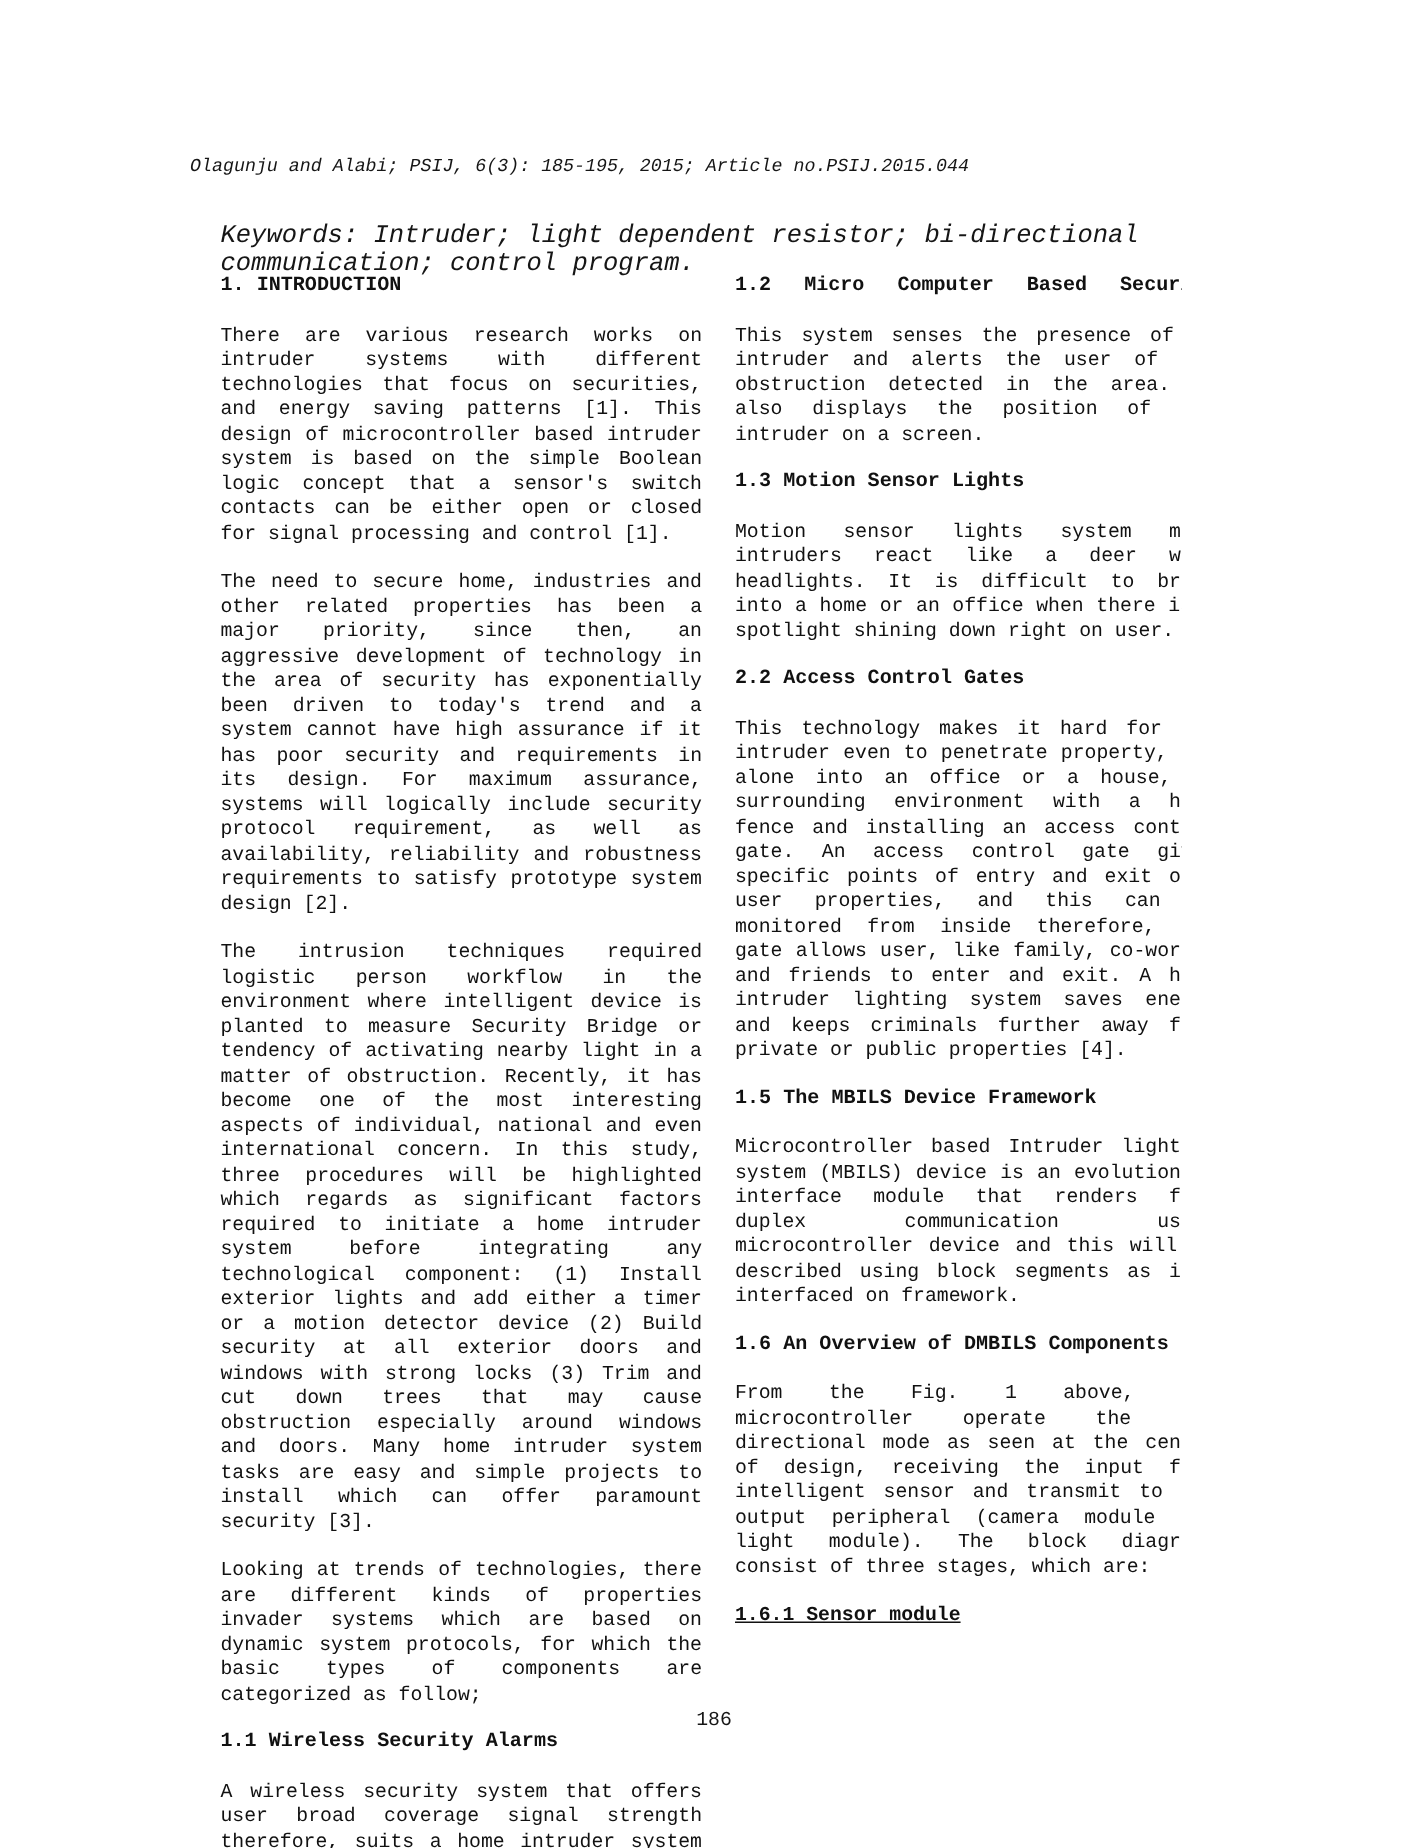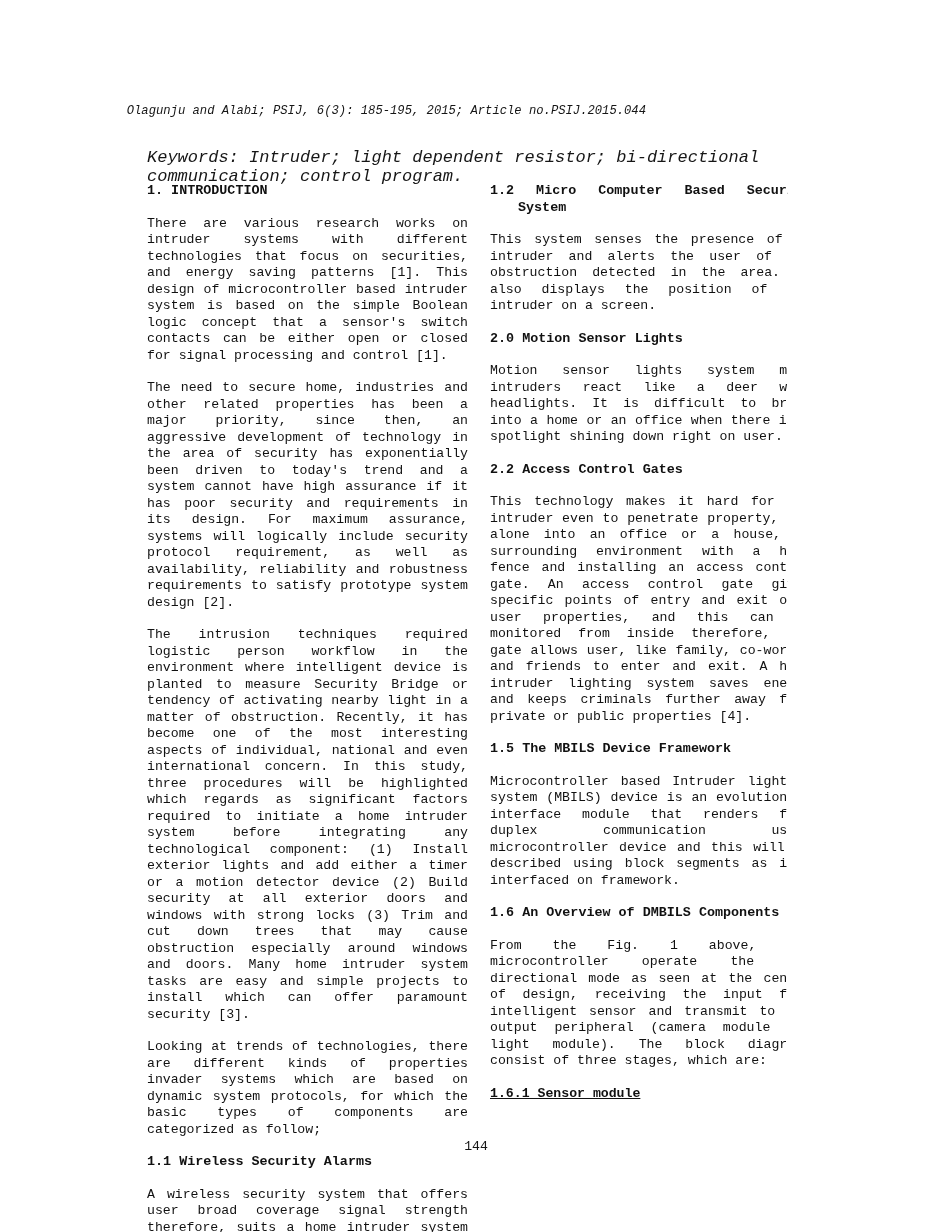--- a/index.html
+++ b/index.html
@@ -104,36 +104,35 @@
       <p>The need to secure home, industries and other related properties has been a major priority, since then, an aggressive development of technology in the area of security has exponentially been driven to today's trend and a system cannot have high assurance if it has poor security and requirements in its design. For maximum assurance, systems will logically include security protocol requirement, as well as availability, reliability and robustness requirements to satisfy prototype system design [2].</p>
       <p>The intrusion techniques required logistic person workflow in the environment where intelligent device is planted to measure Security Bridge or tendency of activating nearby light in a matter of obstruction. Recently, it has become one of the most interesting aspects of individual, national and even international concern. In this study, three procedures will be highlighted which regards as significant factors required to initiate a home intruder system before integrating any technological component: (1) Install exterior lights and add either a timer or a motion detector device (2) Build security at all exterior doors and windows with strong locks (3) Trim and cut down trees that may cause obstruction especially around windows and doors. Many home intruder system tasks are easy and simple projects to install which can offer paramount security [3].</p>
       <p>Looking at trends of technologies, there are different kinds of properties invader systems which are based on dynamic system protocols, for which the basic types of components are categorized as follow;</p>
       <h2>1.1 Wireless Security Alarms</h2>
       <p>A wireless security system that offers user broad coverage signal strength therefore, suits a home intruder system that will stop intruders before gaining entrance and summon for help immediately to ensure home protection.</p>
     </div>
 
     <div class="col">
       <h2 class="first h-hang">
           <span class="hline1">1.2 Micro Computer Based Security</span>
-          <span class="hline2">System</span>
         </h2>
       <p>This system senses the presence of an intruder and alerts the user of the obstruction detected in the area. It also displays the position of the intruder on a screen.</p>
 
-      <h2>2.0 Motion Sensor Lights</h2>
+      <h2>1.3 Motion Sensor Lights</h2>
       <p>Motion sensor lights system make intruders react like a deer with headlights. It is difficult to break into a home or an office when there is a spotlight shining down right on user.</p>
 
       <h2>2.2 Access Control Gates</h2>
       <p>This technology makes it hard for the intruder even to penetrate property, let alone into an office or a house, by surrounding environment with a high fence and installing an access control gate. An access control gate gives specific points of entry and exit onto user properties, and this can be monitored from inside therefore, the gate allows user, like family, co-worker and friends to enter and exit. A home intruder lighting system saves energy and keeps criminals further away from private or public properties [4].</p>
 
       <h2>1.5 The MBILS Device Framework</h2>
       <p>Microcontroller based Intruder lighting system (MBILS) device is an evolutionary interface module that renders full duplex communication using microcontroller device and this will be described using block segments as it's interfaced on framework.</p>
 
       <h2>1.6 An Overview of DMBILS Components</h2>
       <p>From the Fig. 1 above, the microcontroller operate the bi-directional mode as seen at the centre of design, receiving the input from intelligent sensor and transmit to the output peripheral (camera module and light module). The block diagrams consist of three stages, which are:</p>
 
       <h3>1.6.1 Sensor module</h3>
     </div>
 
   </div>
 
-  <div class="page-number">144</div>
+  <div class="page-number">186</div>
 
 </div>
 
 </body></html>

